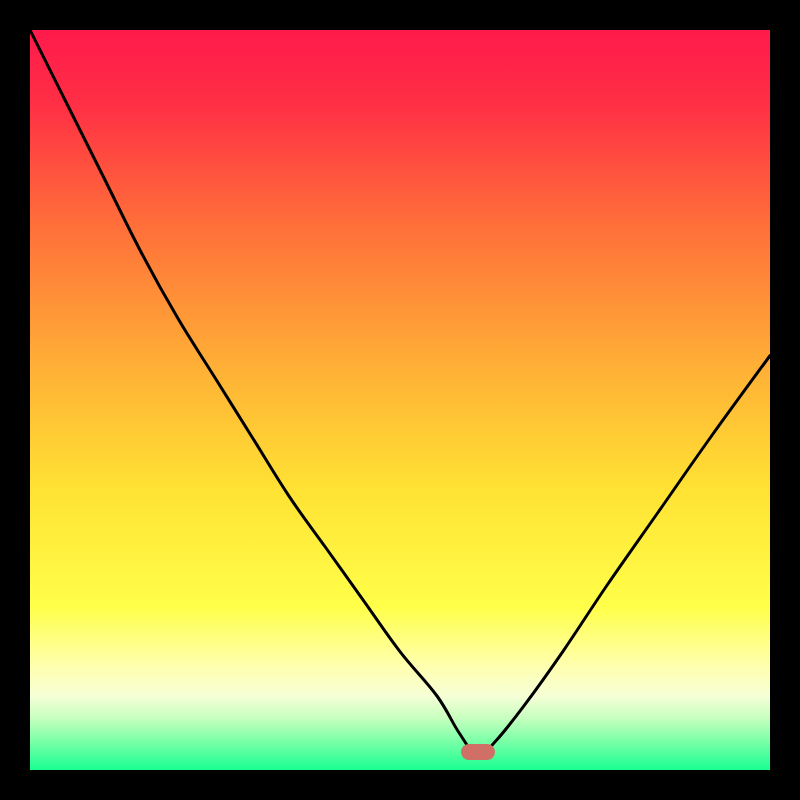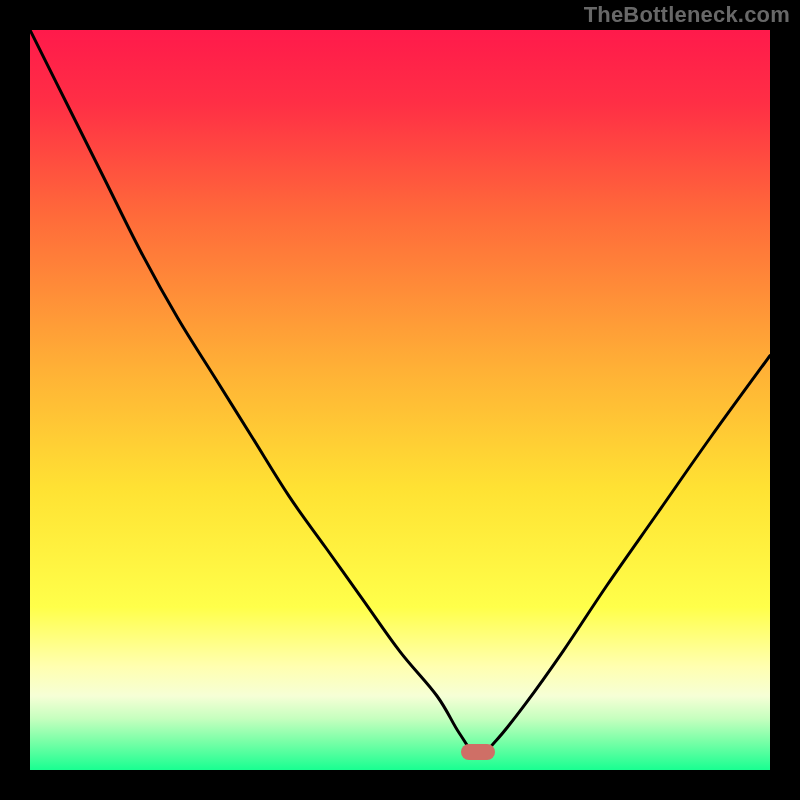--- a/index.html
+++ b/index.html
@@ -52,21 +52,20 @@
     background: #cf6f66;
     z-index: 20;
     transform: translate(-50%, -50%);
   }
 </style>
 </head>
 <body>
 
 <div class="frame">
 
-  <div class="watermark">TheBottleneck.com</div>
 
   <div class="plot-area">
     <svg class="gradient" viewBox="0 0 740 740" preserveAspectRatio="none">
       <defs>
         <linearGradient id="bg-grad" x1="0" y1="0" x2="0" y2="1">
             <stop offset="0%" stop-color="#ff1a4b"></stop>
             <stop offset="10%" stop-color="#ff2f45"></stop>
             <stop offset="25%" stop-color="#ff6a3a"></stop>
             <stop offset="45%" stop-color="#ffae36"></stop>
             <stop offset="62%" stop-color="#ffe233"></stop>

